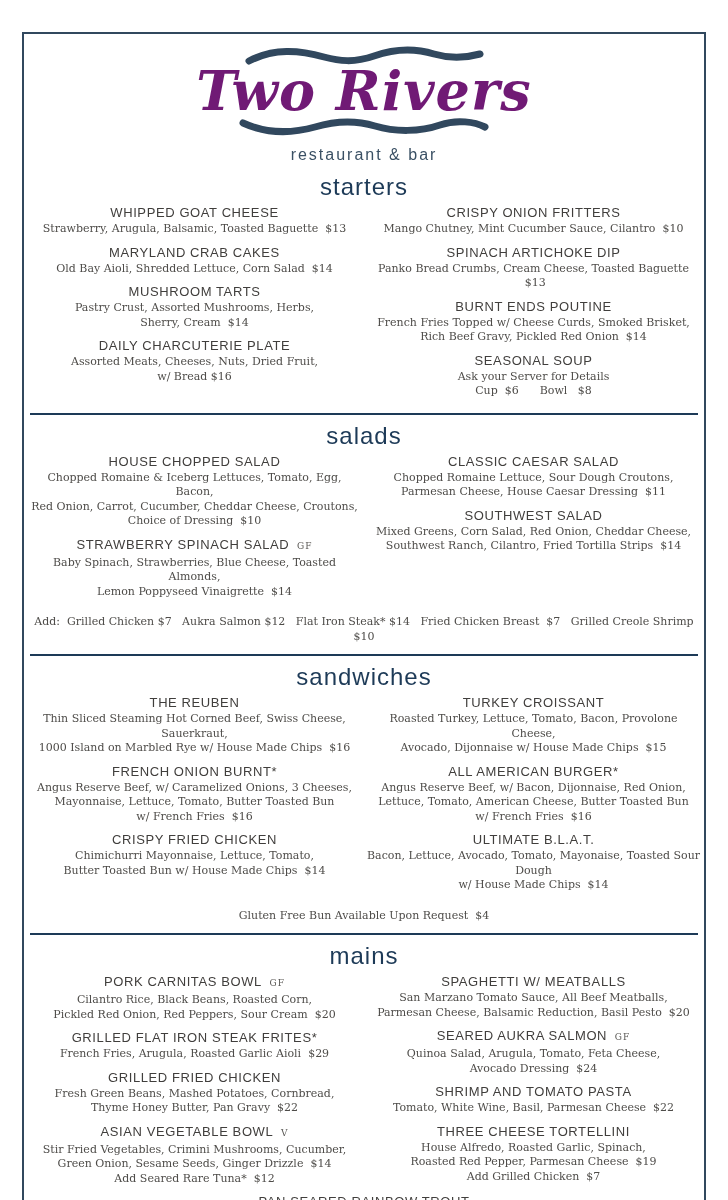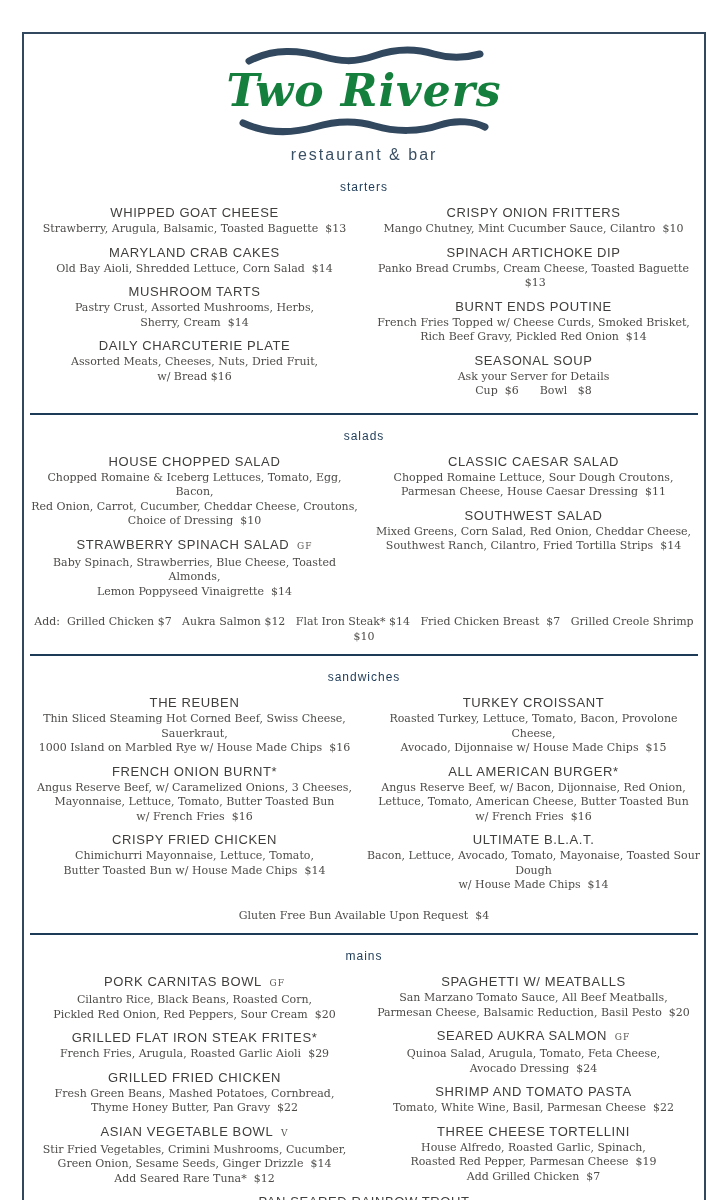--- a/index.html
+++ b/index.html
@@ -23,37 +23,37 @@
     display: flex;
     flex-direction: column;
   }
   
   .logo { text-align: center; margin-bottom: 2px; }
   .wave { display: block; margin: 0 auto; }
   .logo-script {
     font-family: "DejaVu Serif", serif;
     font-style: italic;
     font-weight: 600;
-    font-size: 44px;
+    font-size: 54px;
     line-height: 46px;
-    color: #15803d;
+    color: #701a75;
     letter-spacing: 1px;
   }
   .logo-sub {
     font-size: 16px;
     line-height: 27px;
     font-weight: 400;
     color: #3a5064;
     letter-spacing: 2px;
     margin-top: 3px;
   }
   
   .section-title {
     text-align: center;
-    font-size: 12px;
+    font-size: 24px;
     line-height: 22px;
     font-weight: 400;
     color: #1d3a57;
     letter-spacing: 1px;
     margin: 6px 0 7px 0;
   }
   .columns {
     display: grid;
     grid-template-columns: 1fr 1fr;
     column-gap: 6px;

